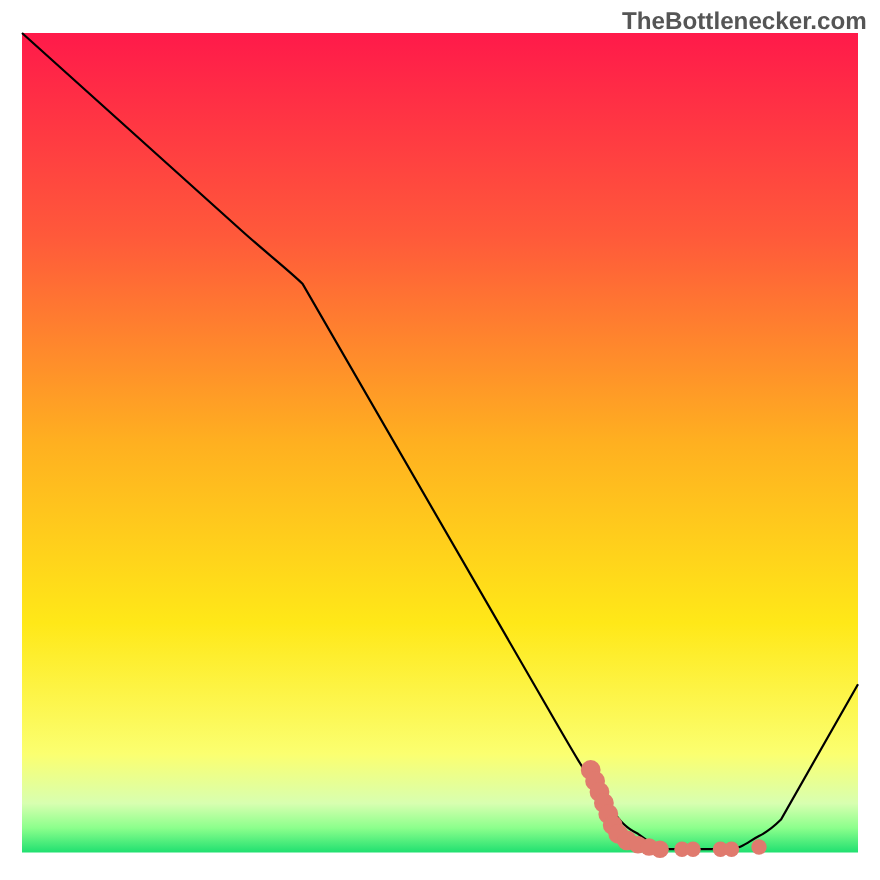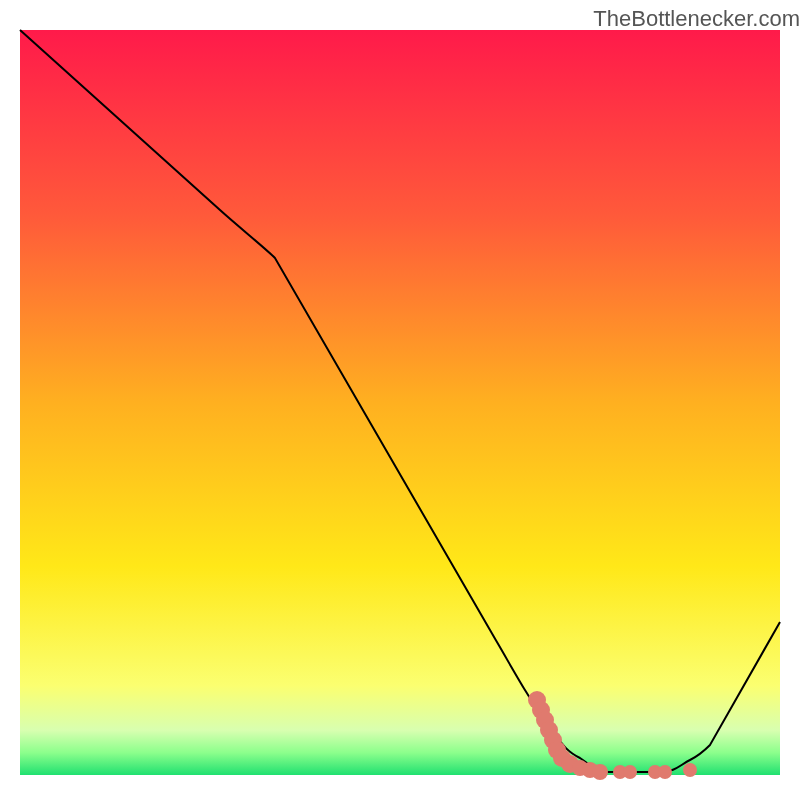--- a/index.html
+++ b/index.html
@@ -11,24 +11,24 @@
     font-family: Arial, sans-serif;
   }
   .chart-container {
     width: 800px;
     height: 800px;
     position: relative;
   }
   .watermark {
     position: absolute;
     top: 6px;
-    right: 0;
+    right: 12px;
     font-size: 22px;
     color: #555;
-    font-weight: normal;
+    font-weight: bold;
     z-index: 10;
   }
   svg {
     display: block;
   }
 </style>
 </head>
 <body>
 
 <div class="chart-container">

